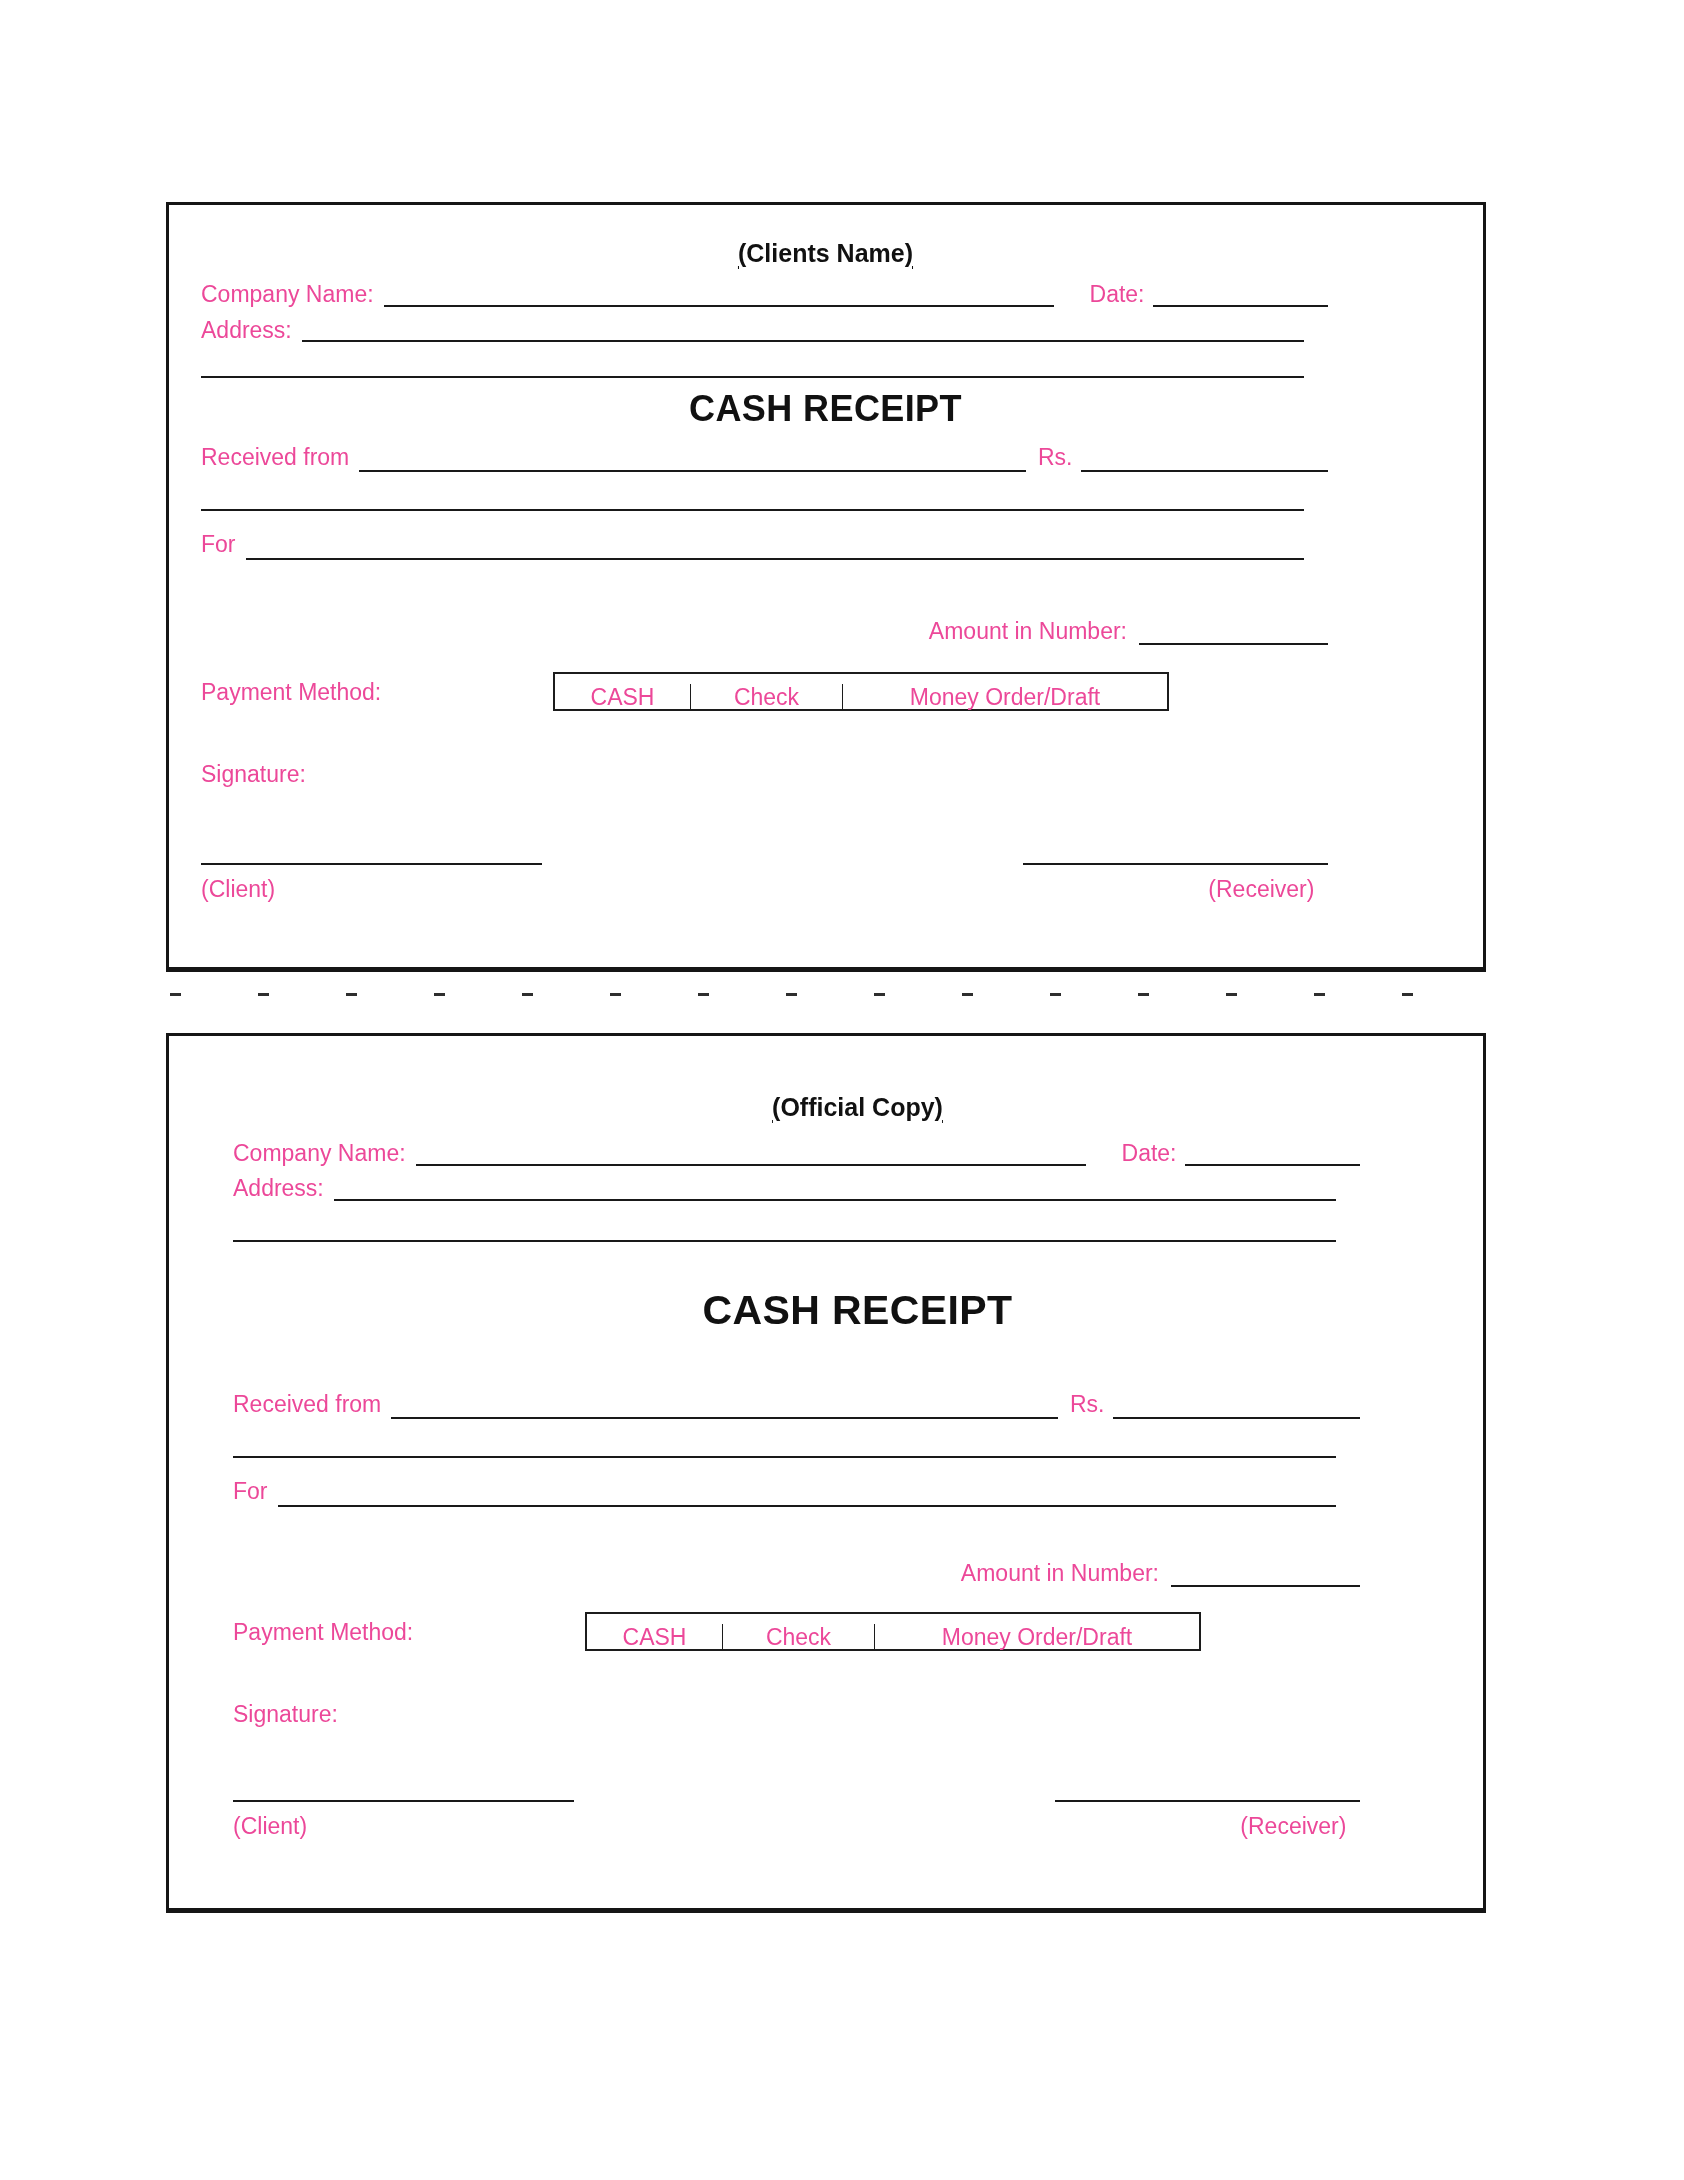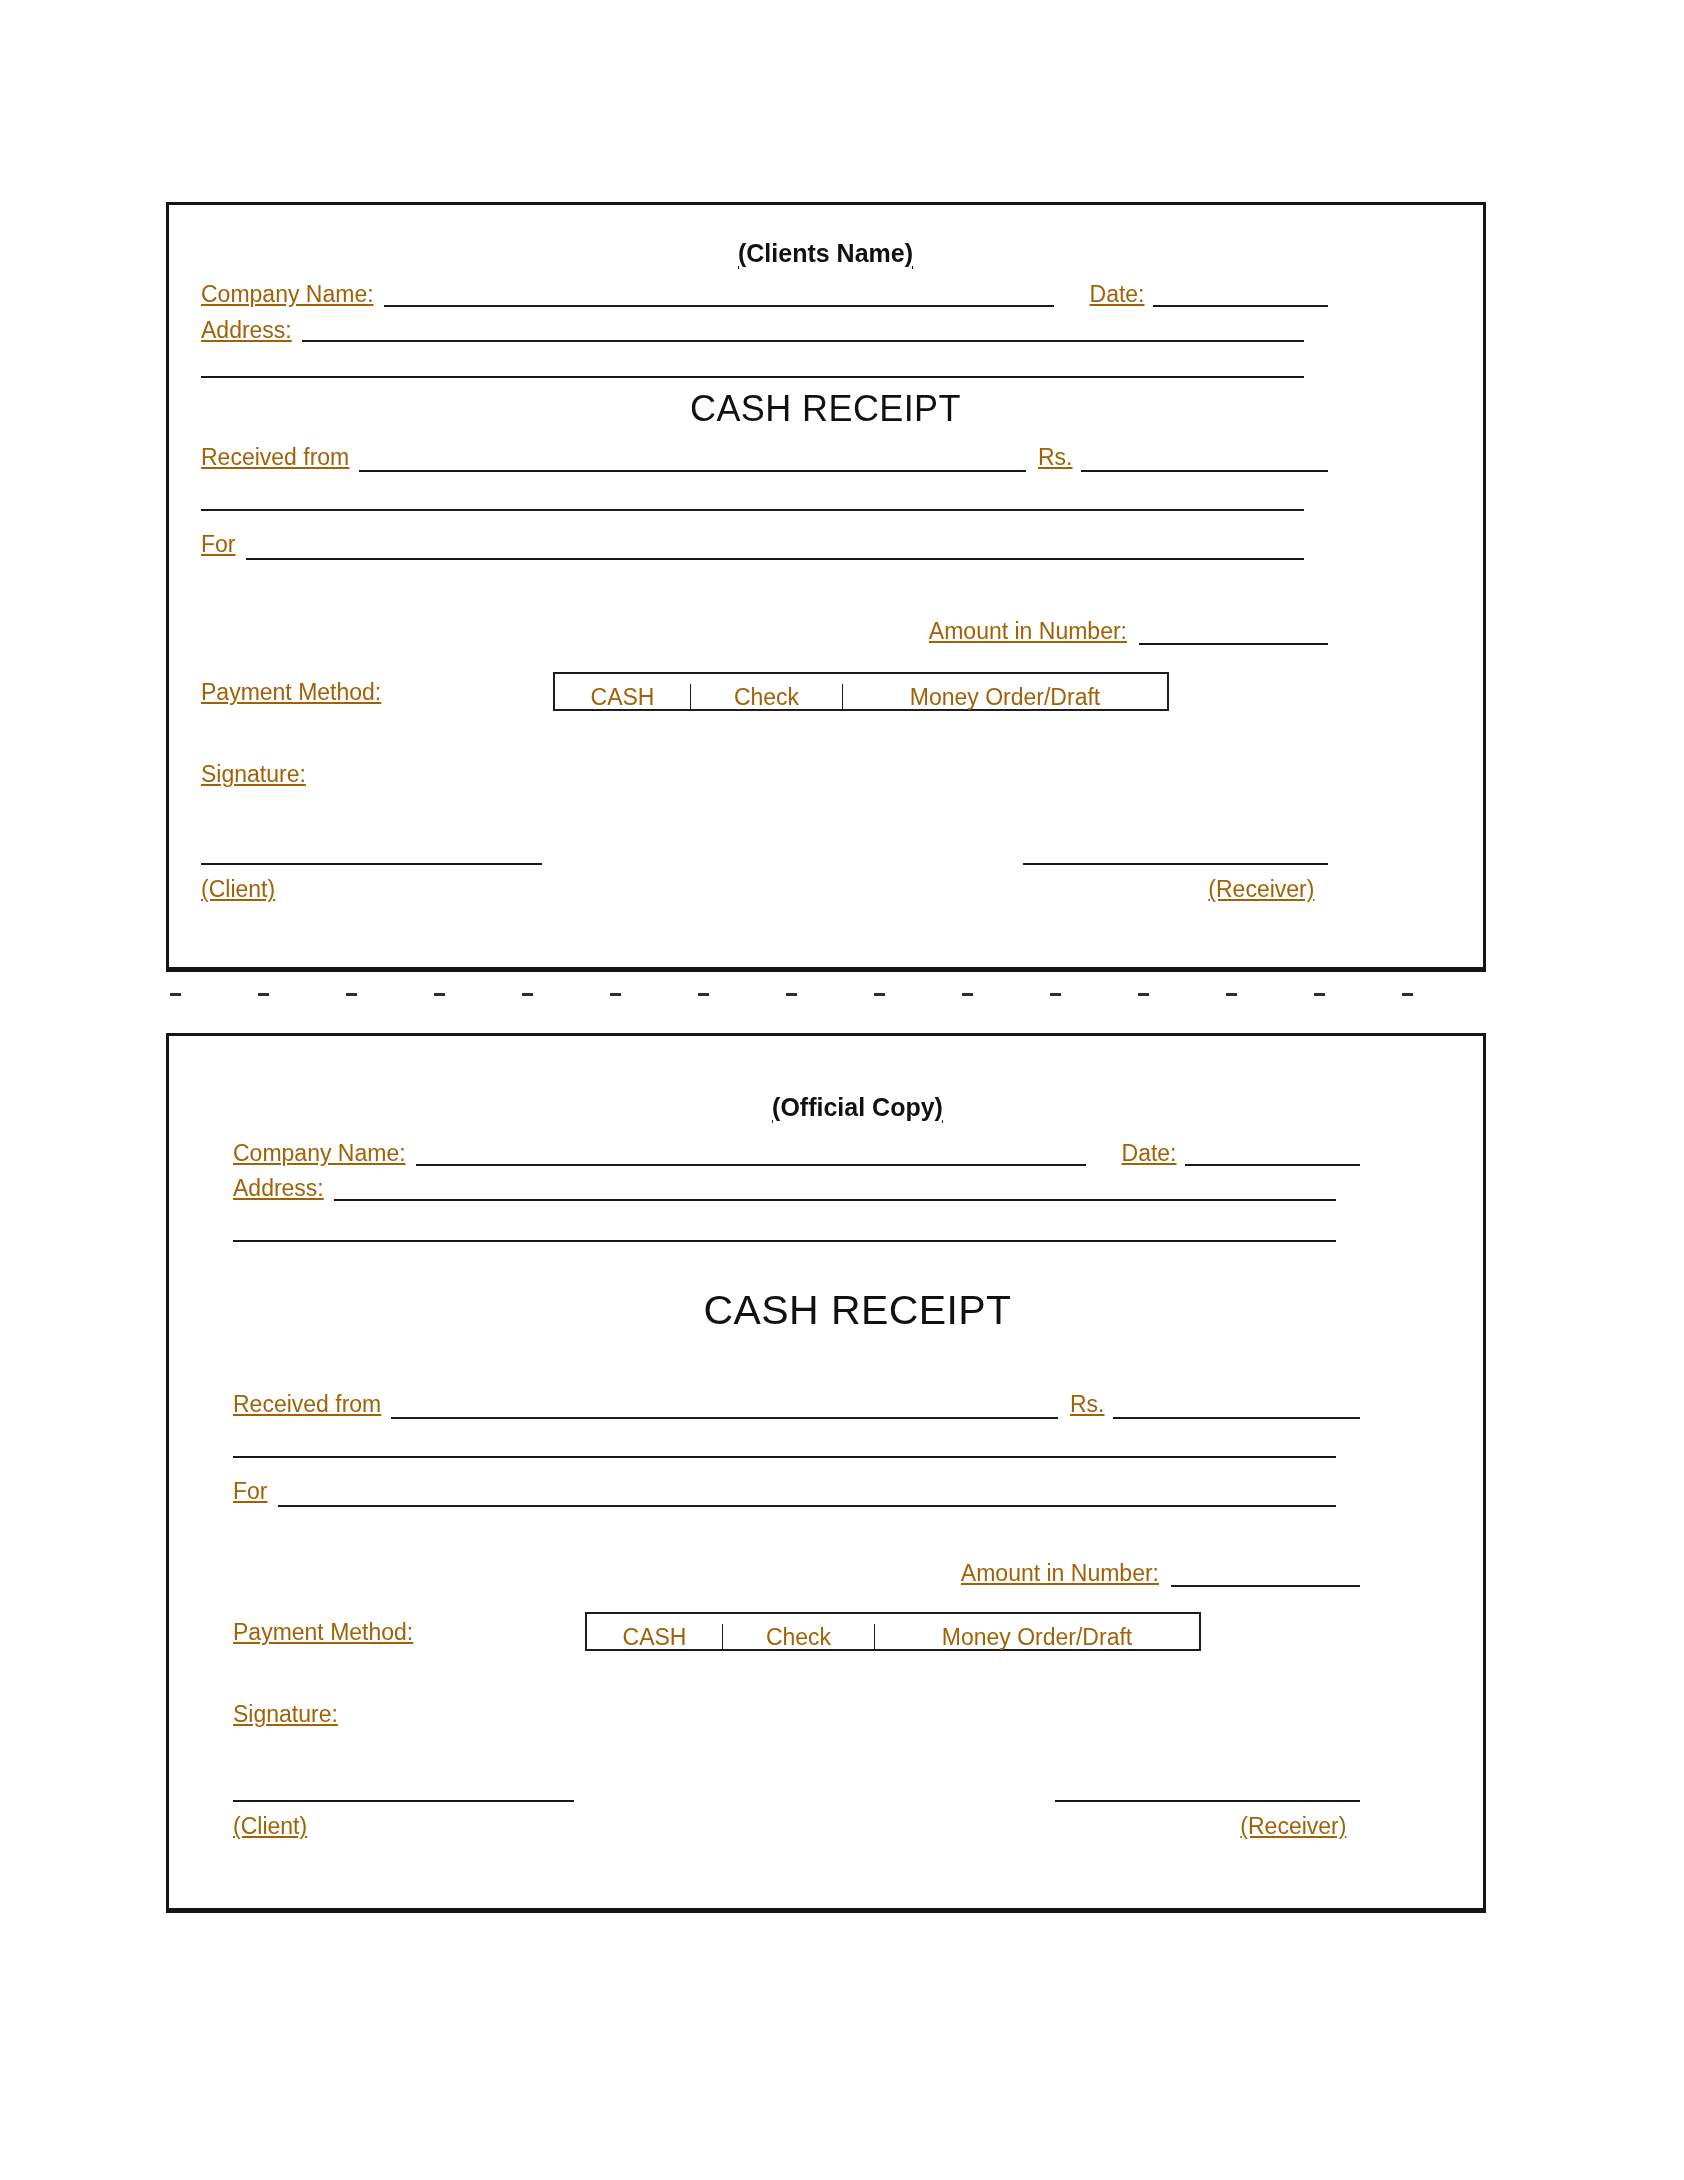--- a/index.html
+++ b/index.html
@@ -10,41 +10,41 @@
   }
   .receipt {
     position:absolute; left:166px; width:1320px;
     border:3.4px solid #151515; background:#fff; box-sizing:border-box;
   }
   .receipt.clients  { top:202px;  height:770px;  border-bottom-width:5.1px; }
   .receipt.official { top:1033px; height:880px; border-bottom-width:5.1px;padding-left:32px; }
   .content { padding:25.6px 0 0 32px; }
   .row {
     display:flex; align-items:flex-end;
-    width:1127px; font-size:23px; line-height:32px; color:#a16207;text-decoration:underline;
+    width:1127px; font-size:23px; line-height:32px; color:#ec4899;
   }
   .label { white-space:nowrap; }
   .line {
     display:block; height:0; border-bottom:2.6px solid #191919;
     align-self:flex-end; margin-bottom:3.4px;
   }
   .fill { flex:1 1 auto; }
   .ml   { margin-left:10.2px; }
   .long { margin-right:24px; }
   .center { width:1249px; text-align:center; }
   .copy-label { font-weight:bold; font-size:25px; line-height:29px; margin-top:8.5px; }
   .official .copy-label { margin-top:31px; }
   .copy-label .pu { text-decoration:underline; text-decoration-thickness:2.6px; text-underline-offset:4.3px; }
   .r-company { margin-top:10.2px; line-height:32px; }
   .official .r-company { margin-top:15.3px; }
   .r-address { margin-top:3.4px; }
   .r-contline  { height:36px; }
   .official .r-contline { height:41px; }
   .r-contline2 { height:39px; }
-  .title { font-weight:normal; font-size:36px; line-height:44px; margin-top:5.1px; letter-spacing:0.4px; }
+  .title { font-weight:bold; font-size:36px; line-height:44px; margin-top:5.1px; letter-spacing:0.4px; }
   .official .title { font-size:41px; line-height:53px; margin-top:39px; }
   .r-received { margin-top:8.5px; line-height:36px; }
   .official .r-received { margin-top:49px; }
   .r-for { margin-top:12px; line-height:37px; }
   .r-amount { margin-top:51px; line-height:34px;justify-content:flex-end; }
   .official .r-amount { margin-top:46px; }
   .amount-line { width:189px; margin-left:12px; }
   .date-spacer { width:36px; }
   .date-line { width:175px; margin-left:8.5px; }
   .rs-spacer { width:12px; }

